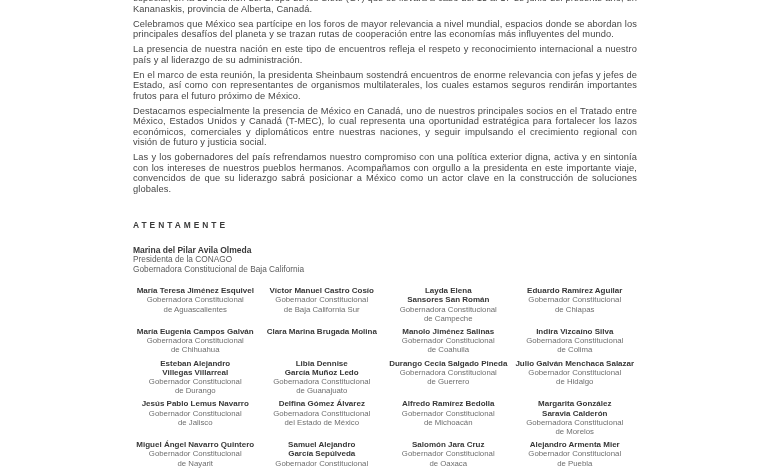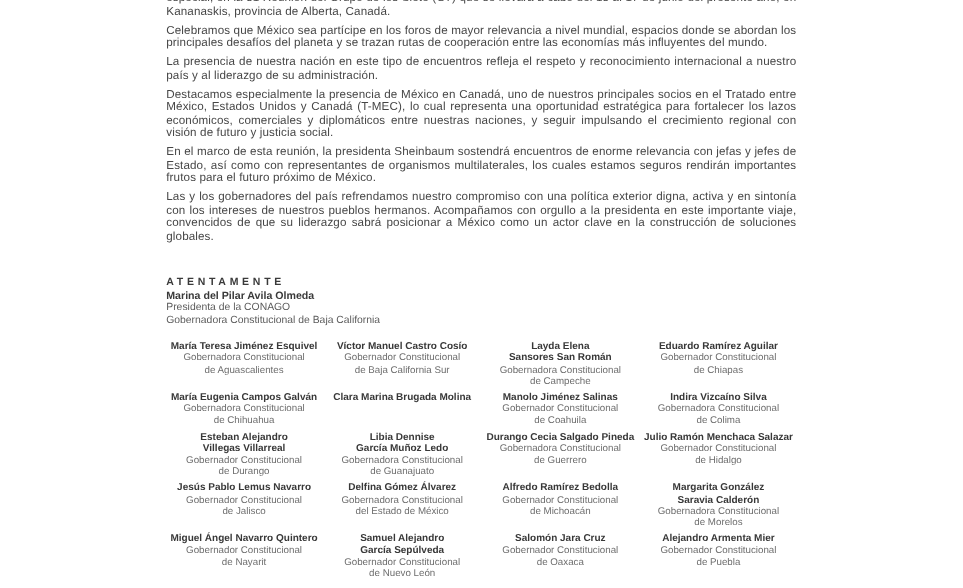--- a/index.html
+++ b/index.html
@@ -36,20 +36,21 @@
   }
   .salutation {
     margin-top: 26px;
     font-size: 8.4px;
     font-weight: bold;
     color: #3a3a3a;
     letter-spacing: 3px;
     line-height: 11px;
   }
   .signer {
+    margin-top: 14px;
   }
   .signer-name {
     font-size: 8.5px;
     font-weight: bold;
     color: #3a3a3a;
     line-height: 10px;
   }
   .signer-line {
     font-size: 8.3px;
     color: #5c5c5c;
@@ -83,22 +84,22 @@
 </head>
 <body>
 
 <div class="page">
   <div class="content">
 
     <div class="body-text" id="paragraphs">
         <p>especial, en la 51 Reunión del Grupo de los Siete (G7) que se llevará a cabo del 15 al 17 de junio del presente año, en Kananaskis, provincia de Alberta, Canadá.</p>
         <p>Celebramos que México sea partícipe en los foros de mayor relevancia a nivel mundial, espacios donde se abordan los principales desafíos del planeta y se trazan rutas de cooperación entre las economías más influyentes del mundo.</p>
         <p>La presencia de nuestra nación en este tipo de encuentros refleja el respeto y reconocimiento internacional a nuestro país y al liderazgo de su administración.</p>
+        <p>En el marco de esta reunión, la presidenta Sheinbaum sostendrá encuentros de enorme relevancia con jefas y jefes de Estado, así como con representantes de organismos multilaterales, los cuales estamos seguros rendirán importantes frutos para el futuro próximo de México.</p>
         <p>Destacamos especialmente la presencia de México en Canadá, uno de nuestros principales socios en el Tratado entre México, Estados Unidos y Canadá (T-MEC), lo cual representa una oportunidad estratégica para fortalecer los lazos económicos, comerciales y diplomáticos entre nuestras naciones, y seguir impulsando el crecimiento regional con visión de futuro y justicia social.</p>
-        <p>En el marco de esta reunión, la presidenta Sheinbaum sostendrá encuentros de enorme relevancia con jefas y jefes de Estado, así como con representantes de organismos multilaterales, los cuales estamos seguros rendirán importantes frutos para el futuro próximo de México.</p>
         <p>Las y los gobernadores del país refrendamos nuestro compromiso con una política exterior digna, activa y en sintonía con los intereses de nuestros pueblos hermanos. Acompañamos con orgullo a la presidenta en este importante viaje, convencidos de que su liderazgo sabrá posicionar a México como un actor clave en la construcción de soluciones globales.</p>
       </div>
 
     <div class="closing">
       <div class="salutation">ATENTAMENTE</div>
       <div class="signer">
         <div class="signer-name">Marina del Pilar Avila Olmeda</div>
         <div class="signer-line">Presidenta de la CONAGO</div>
         <div class="signer-line">Gobernadora Constitucional de Baja California</div>
       </div>
@@ -155,21 +156,21 @@
 García Muñoz Ledo</div>
           <div class="sig-role">Gobernadora Constitucional
 de Guanajuato</div>
         </div>
         <div class="sig-cell">
           <div class="sig-name">Durango Cecia Salgado Pineda</div>
           <div class="sig-role">Gobernadora Constitucional
 de Guerrero</div>
         </div>
         <div class="sig-cell">
-          <div class="sig-name">Julio Ramón Menchaca Salazar</div>
+          <div class="sig-name">Julio Galván Menchaca Salazar</div>
           <div class="sig-role">Gobernador Constitucional
 de Hidalgo</div>
         </div>
         <div class="sig-cell">
           <div class="sig-name">Jesús Pablo Lemus Navarro</div>
           <div class="sig-role">Gobernador Constitucional
 de Jalisco</div>
         </div>
         <div class="sig-cell">
           <div class="sig-name">Delfina Gómez Álvarez</div>

